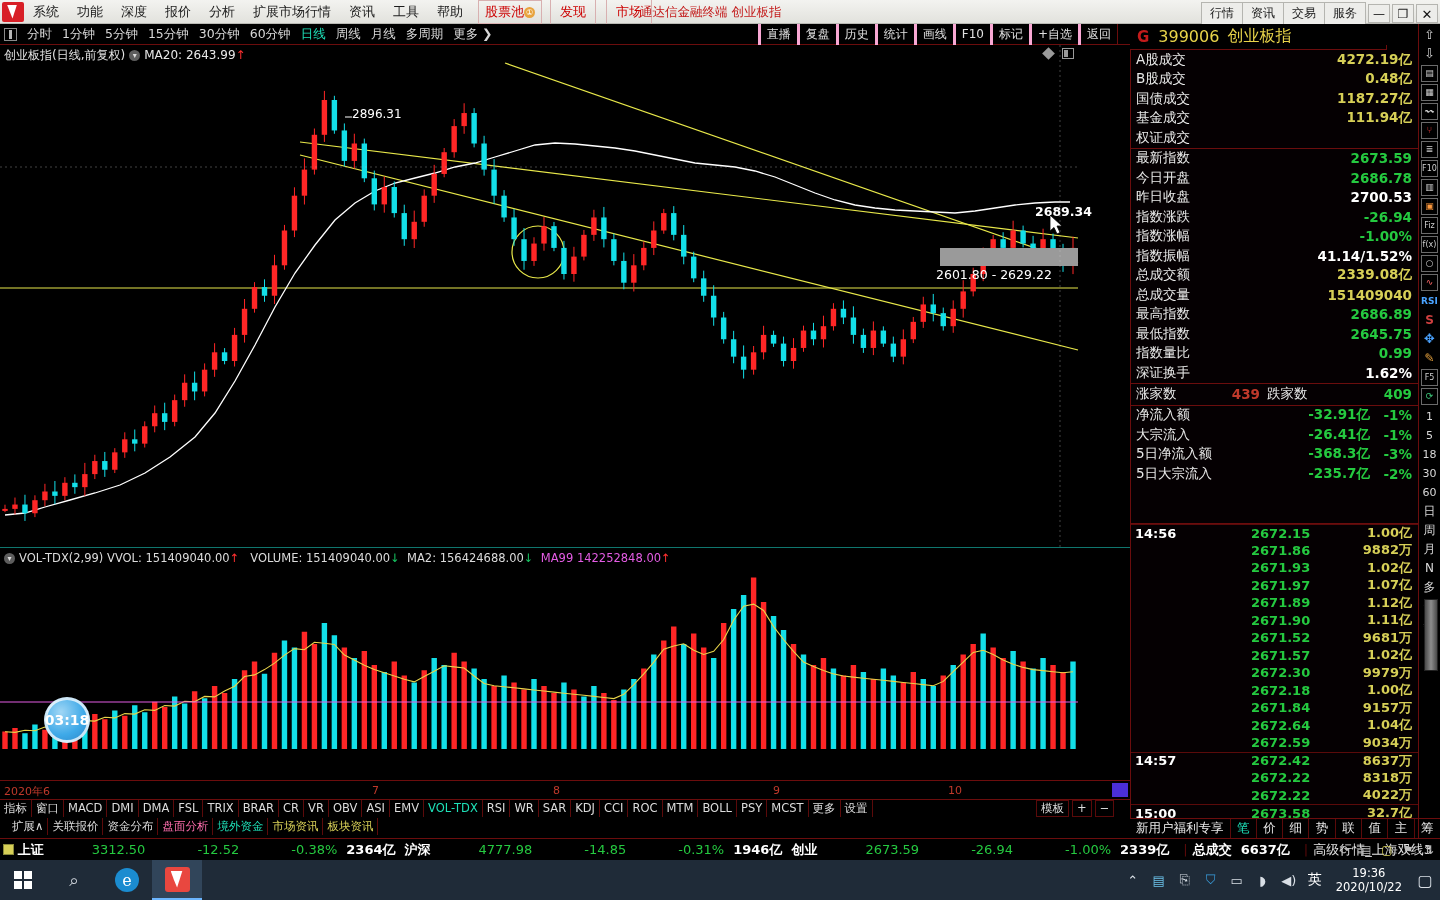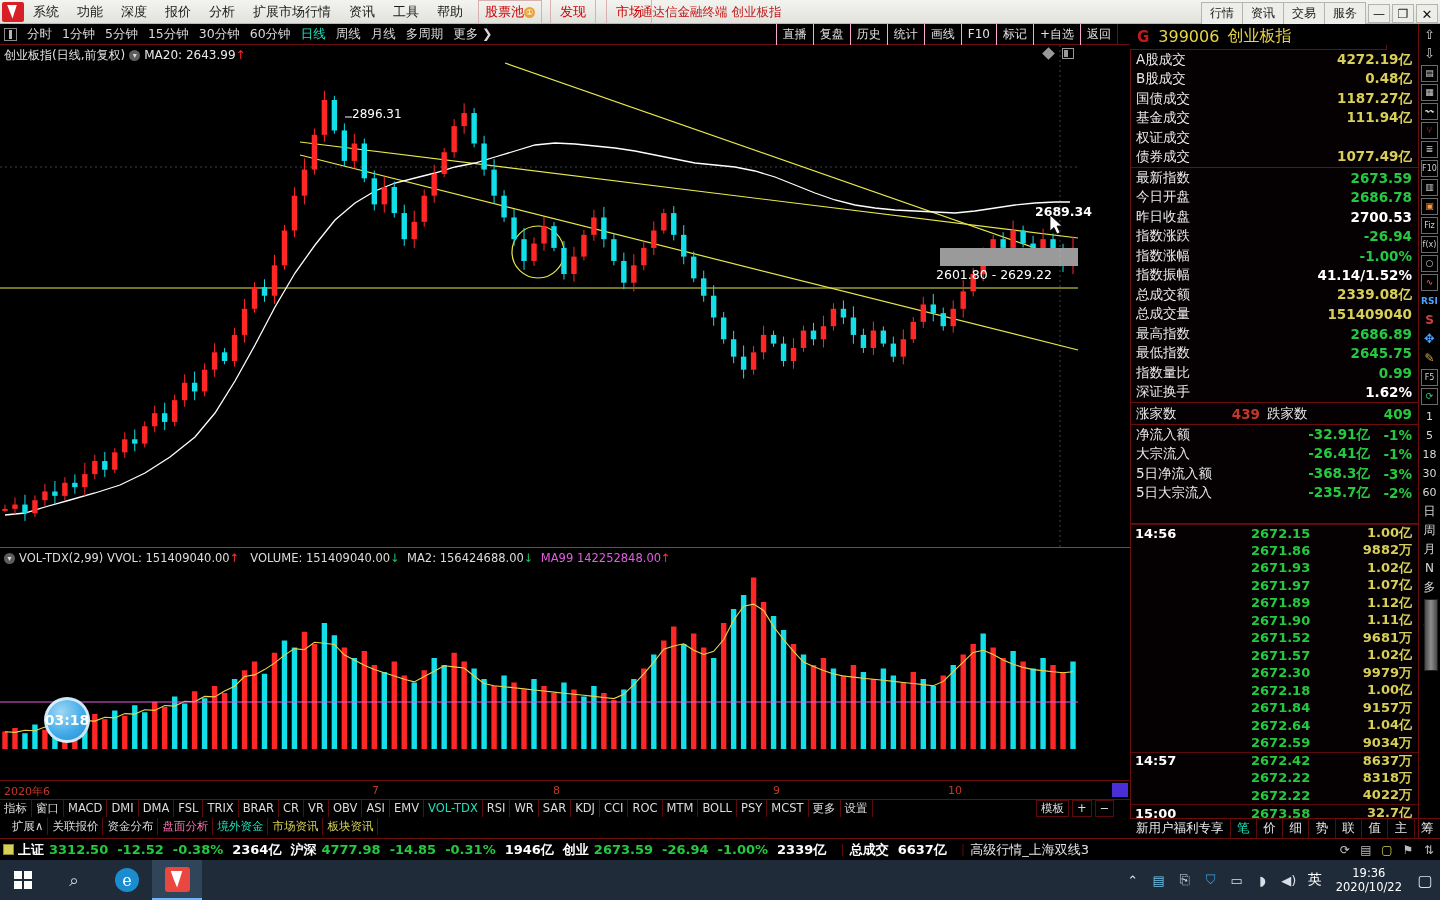--- a/index.html
+++ b/index.html
@@ -31,21 +31,21 @@
   .sysbtn.close span{ color:#111; font-size:13px; }
 
   
   .tbar { position:absolute; left:0; top:24px; width:1440px; height:21px; background:#000;
           border-bottom:1px solid #6b0d0d; display:flex; align-items:center; }
   .tbar-ico { width:13px;height:13px;border:1px solid #8b8b8b; margin:0 5px 0 4px; position:relative;}
   .tbar-ico:after{content:"";position:absolute;left:4px;top:1px;width:3px;height:9px;background:#b7b7b7;}
   .tb { font-size:12.5px; color:#d8d8d8; padding:1px 5px; white-space:nowrap; }
   .tb.active { color:#1ee0b8; }
   .tbright { position:absolute; right:0; top:0; height:21px; display:flex; align-items:center;}
-  .tbr { font-size:12px; color:#e0e0e0; padding:2px 6px; border-left:1px solid #f9a8d4; height:21px;
+  .tbr { font-size:12px; color:#e0e0e0; padding:2px 6px; border-left:3px solid #f9a8d4; height:21px;
          line-height:17px; }
   .tbr:last-child{ border-right:1px solid #6b0d0d; }
 
   
   .qhead{ position:absolute; left:1130px; top:24px; width:288px; height:26px; background:#000;
           border-bottom:1px solid #6b0d0d; display:flex; align-items:center; }
   .qhead .g{ color:#c31b1b; font-size:15px; font-weight:bold; margin:0 9px 0 7px; }
   .qhead .code{ color:#e8d44a; font-size:16px; margin-right:8px; }
   .qhead .nm{ color:#e8d44a; font-size:16px; }
 
@@ -156,21 +156,21 @@
   .rfoot .fi{ font-size:12.5px; color:#e9e9e9; flex:1; text-align:center; border-left:1px solid #5b0a0a;
               height:19px; line-height:17px;}
   .rfoot .fi.active{ color:#1ee0b8; }
 
   
   .statusbar{ position:absolute; left:0; top:838px; width:1440px; height:22px; background:#000;
               border-top:1px solid #6b0d0d; display:flex; align-items:center; font-size:13px;
               white-space:nowrap;}
   .sq{ width:11px;height:11px;background:#d7cf57;margin:0 4px 0 3px;border:1px solid #8a8a3a;}
   .sb-name{ color:#fff; font-weight:bold; margin-right:5px;}
-  .sb-v{ color:#25c940; font-weight:bold; margin-right:9px;}
+  .sb-v{ color:#25c940; font-weight:normal; margin-right:9px;margin-left:43px;}
   .sb-w{ color:#fff; font-weight:bold; margin-right:9px;}
   .sb-sep{ color:#5b0a0a; margin:0 5px;}
   .sb-gray{ color:#e2e2e2; margin-right:8px;}
   .sb-icons{ position:absolute; right:4px; display:flex; align-items:center; gap:7px;}
   .sbi{ width:14px;height:14px; color:#bdbdbd; font-size:12px; line-height:14px; text-align:center;}
 
   
   .taskbar{ position:absolute; left:0; top:860px; width:1440px; height:40px; background:#1f2b38;
             display:flex; align-items:center; }
   .tstart{ width:46px;height:40px;display:flex;align-items:center;justify-content:center;}
@@ -731,24 +731,20 @@
           <span class="dval yellow">1187.27亿</span>
         </div>
       <div class="drow">
           <span class="dlabel">基金成交</span>
           <span class="dval yellow">111.94亿</span>
         </div>
       <div class="drow">
           <span class="dlabel">权证成交</span>
           <span class="dval yellow"></span>
         </div>
-      <div class="drow">
-          <span class="dlabel">债券成交</span>
-          <span class="dval yellow">1077.49亿</span>
-        </div>
     </div>
 
     <div class="sep"></div>
 
     <div>
       <div class="drow">
           <span class="dlabel">最新指数</span>
           <span class="dval green">2673.59</span>
         </div>
       <div class="drow">

